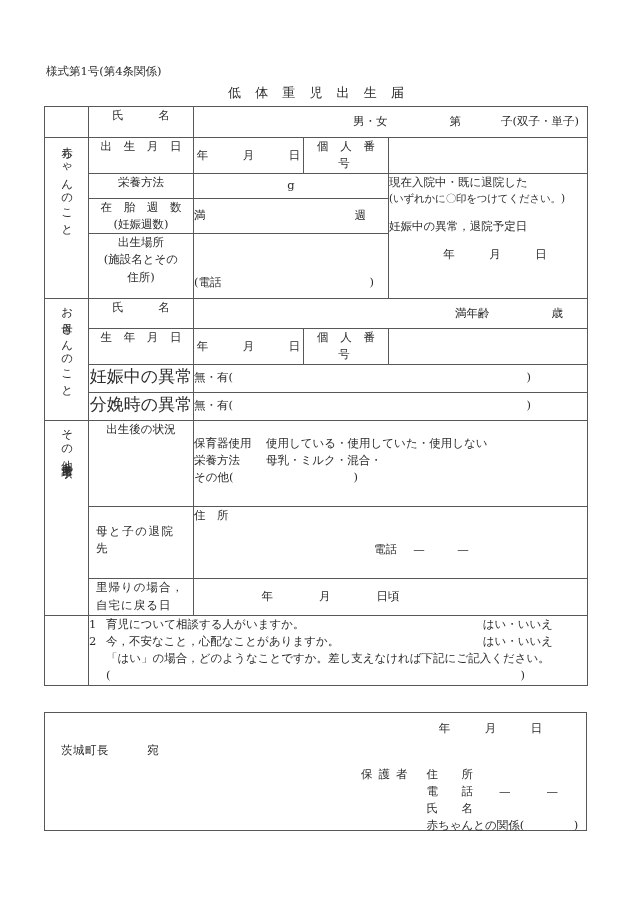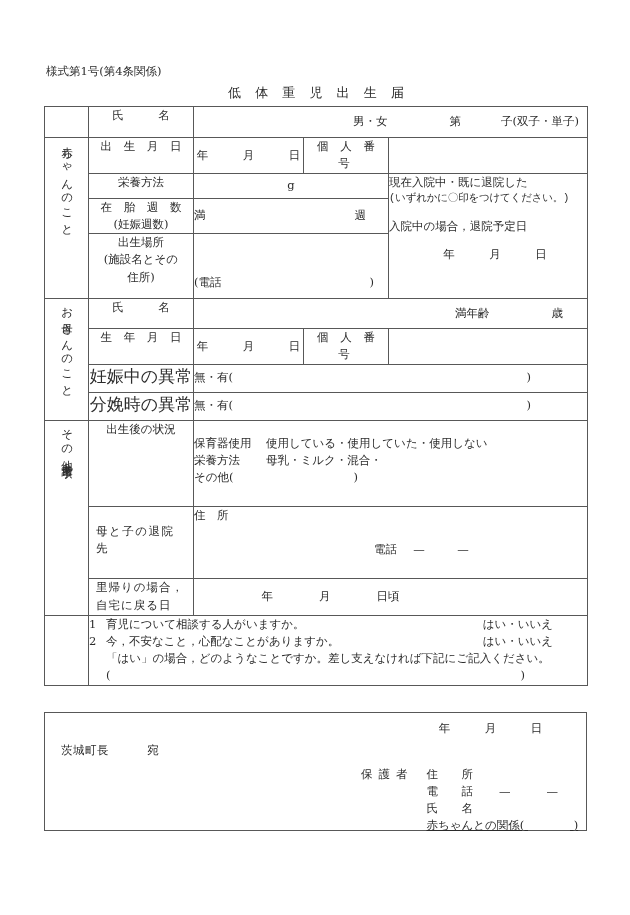--- a/index.html
+++ b/index.html
@@ -94,21 +94,21 @@
 
   .nowrap { white-space: nowrap; }
   .sp-md { display:inline-block; width: 40px; }
   .sp-lg { display:inline-block; width: 62px; }
 
   
   .row-flex { display: flex; align-items: flex-end; }
   .push { margin-left: auto; }
 
   .panel { padding: 5px 7px 4px 9px; font-size: 11.5px; line-height: 1.45; }
-  .panel .tiny { font-size: 10.5px; letter-spacing: -0.2px; font-family: Liberation Mono, monospace; }
+  .panel .tiny { font-size: 10.5px; letter-spacing: -0.2px; }
   .panel .gap  { height: 11px; }
   .panel .datep { text-align: center; padding-left: 14px; }
 
   .qlist { padding: 6px 8px 6px 10px; font-size: 11.5px; line-height: 1.62; }
   .qrow { display: flex; }
   .qnum { width: 17px; flex: none; }
   .qtxt { flex: none; }
   .qans { margin-left: auto; padding-right: 34px; white-space: nowrap; }
   .qsub { padding-left: 17px; }
   .qparen { padding-left: 17px; display:flex; }
@@ -141,21 +141,21 @@
   .foot-addr .to { display:inline-block; padding-left: 34px; }
   .guard {
     position: absolute;
     left: 310px;
     top: 54px;
     white-space: nowrap;
   }
   .guard-grid { display: grid; grid-template-columns: auto auto; column-gap: 13px; row-gap: 2px; }
   .g-lbl { letter-spacing: 6px; text-indent: 6px; white-space: nowrap; }
   .g-val { white-space: nowrap; }
-  .g-rel { grid-column: 2; white-space: nowrap; text-decoration: underline; }
+  .g-rel { grid-column: 2; white-space: nowrap; }
   .dash { display:inline-block; width: 44px; text-align: center; }
 </style>
 </head>
 <body>
 
 <div class="page">
 
   <div class="form-no">様式第1号(第4条関係)</div>
   <div class="doc-title">低 体 重 児 出 生 届</div>
 
@@ -197,21 +197,21 @@
 
       <tr>
         <td class="lbl" style="height:24px">栄養方法</td>
         <td class="val mid ctr" colspan="2">
           <span>g</span>
         </td>
         <td class="panel" rowspan="3">
           <div>現在入院中・既に退院した</div>
           <div class="tiny">(いずれかに〇印をつけてください。)</div>
           <div class="gap"></div>
-          <div>入院中の場合，退院予定日</div>
+          <div>妊娠中の異常，退院予定日</div>
           <div class="gap"></div>
           <div class="datep">年　　　月　　　日</div>
         </td>
       </tr>
 
       <tr>
         <td class="lbl" style="height:30px">
           <div class="spread" style="letter-spacing:4px;text-indent:4px"><span>在 胎 週 数</span></div>
           <div>(妊娠週数)</div>
         </td>

